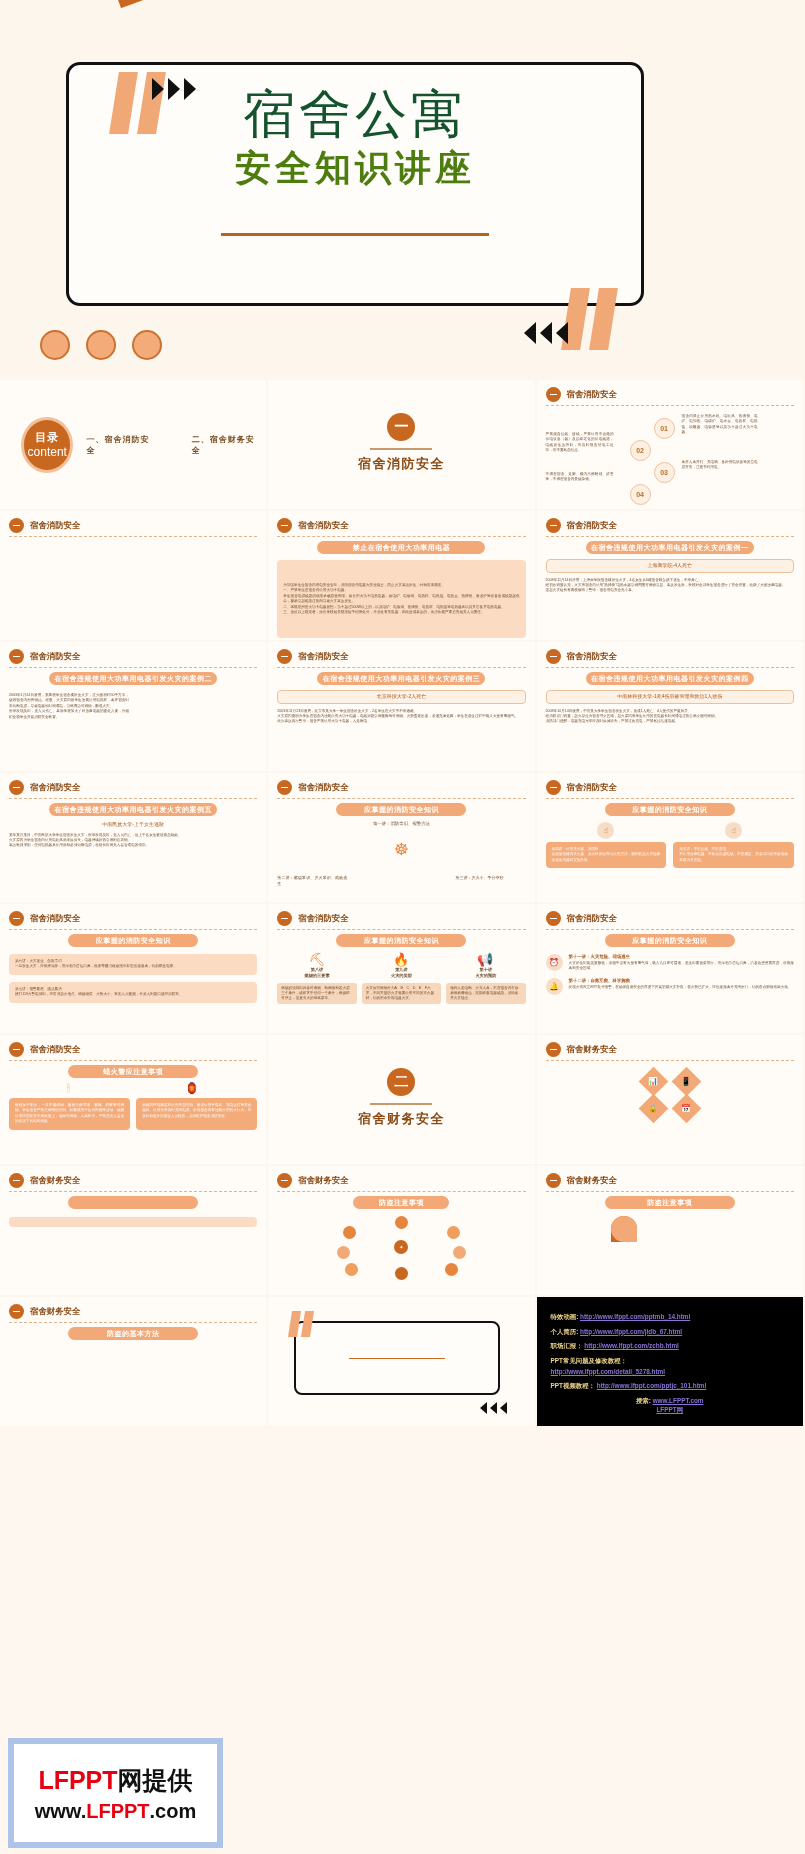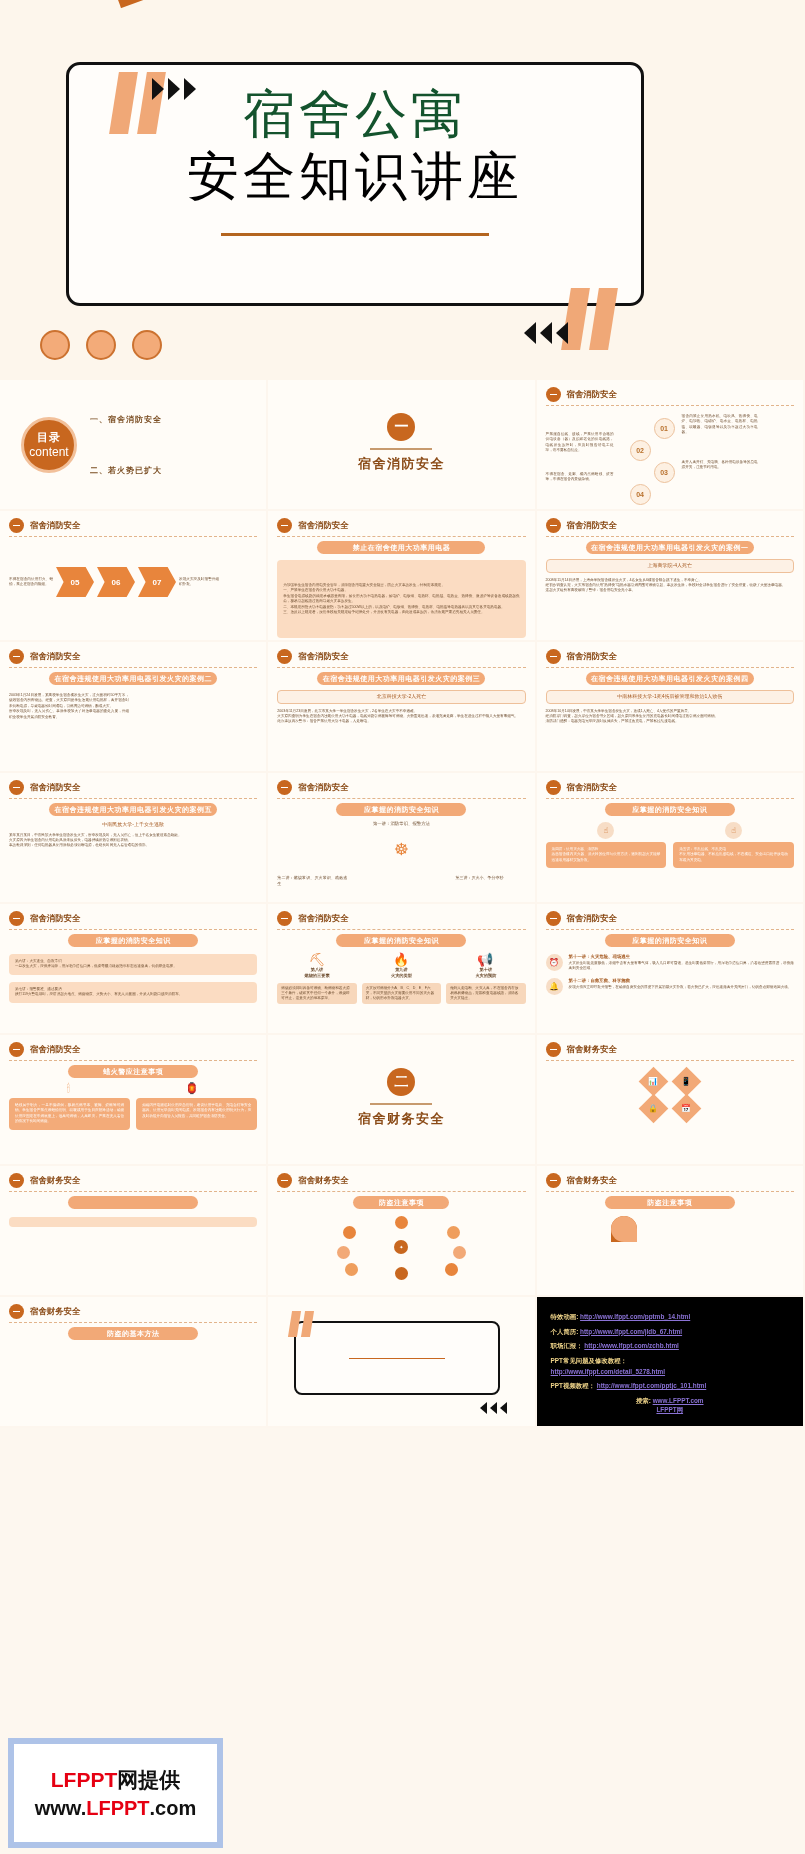--- a/index.html
+++ b/index.html
@@ -6,21 +6,21 @@
   html,body{width:805px;height:1854px;background:#fdf6ee;font-family:"Liberation Sans","DejaVu Sans",sans-serif;overflow:hidden}
   #page{position:relative;width:805px;height:1854px;background:#fdf7ef;overflow:hidden}
 
   
   .hero{position:relative;width:805px;height:380px;background:#fdf6ec;overflow:hidden}
   .swoosh{position:absolute;border:26px solid #c8671f;border-radius:50%;background:transparent}
   .sw1{width:270px;height:300px;left:-120px;top:-92px;border-color:#c8671f transparent transparent transparent;transform:rotate(25deg)}
   .sw2{width:300px;height:300px;left:555px;top:305px;border-color:#c8671f transparent transparent transparent;transform:rotate(200deg)}
   .titlecard{position:absolute;left:66px;top:62px;width:578px;height:244px;background:#fffdfa;border:3.5px solid #111;border-radius:14px;z-index:6}
   .t-main{position:absolute;left:0;right:0;top:22px;text-align:center;font-size:52px;line-height:1.06;font-weight:400;color:#14532d;letter-spacing:4px}
-  .t-sub{position:absolute;left:0;right:0;top:84px;text-align:center;font-size:52px;line-height:1.06;font-weight:400;color:#000000;letter-spacing:4px}
+  .t-sub{position:absolute;left:0;right:0;top:84px;text-align:center;font-size:36px;line-height:1.06;font-weight:700;color:#4d7c0f;letter-spacing:4px}
   .t-rule{position:absolute;left:152px;right:152px;top:168px;height:3px;background:#b4651f}
   .t-by{position:absolute;left:0;right:0;top:182px;text-align:center;font-size:14px;color:#8a5a2b;letter-spacing:1px}
 
   .qmark{position:absolute;width:19px;height:62px;background:#f0a877;z-index:7}
   .qshadow{position:absolute;width:19px;height:62px;background:#151515;z-index:5}
   .tri-r,.tri-l{position:absolute;z-index:7;width:0;height:0;border-top:11px solid transparent;border-bottom:11px solid transparent}
   .tri-r{border-left:12px solid #111}
   .tri-l{border-right:12px solid #111}
 
   .dots{position:absolute;left:40px;top:330px;display:flex;gap:16px;z-index:8}
@@ -69,21 +69,21 @@
   .thanks-card .tt{font-size:15px;font-weight:700;color:#7a4d22;letter-spacing:2px}
   .thanks-card .tr{width:96px;height:1.6px;background:#c8671f;margin:5px 0 4px}
   .thanks-card .ts{font-size:5.5px;color:#8a5a2b}
 
   
   .dk-line{font-size:6.4px;margin:0 0 6px 0;color:#f0d58a;font-weight:700;line-height:1.35}
   .dk-line a{color:#8b73d6;text-decoration:underline}
   .dk-line.c{text-align:center}
 
   .wm{position:absolute;left:8px;top:1738px;width:215px;height:110px;background:#fff;border:6px solid #aec3e8;display:flex;flex-direction:column;align-items:center;justify-content:center;z-index:20}
-  .wm .l1{font-size:21px;font-weight:700;color:#111}
+  .wm .l1{font-size:25px;font-weight:700;color:#111}
   .wm .l1 b{color:#e60012;font-weight:700}
   .wm .l2{font-size:20px;font-weight:700;color:#111;margin-top:3px}
   .wm .l2 b{color:#e60012}
   .miniicon{width:17px;height:17px;border-radius:50%;background:#f7ddc6;display:flex;align-items:center;justify-content:center;font-size:8px;color:#c8671f}
   .bigicon{font-size:17px;color:#e8853c;text-align:center}
   .col3{display:flex;gap:5px;justify-content:space-between}
   .col3>div{flex:1}
   .pill{background:#f7d7bb;border-radius:3px;padding:3px 4px;font-size:3.6px;color:#6b4a2c;line-height:1.45}
 </style>
 </head>
@@ -124,23 +124,23 @@
   </div>
 
   <div class="grid">
 
     <div class="slide">
       <div style="display:flex;align-items:center;gap:13px;height:100%;padding-left:12px">
         <div class="toc-c">
           <b>目录</b>
           <s>content</s>
         </div>
-        <div style="display:flex;flex-direction:column;gap:40px">
+        <div style="display:flex;flex-direction:row;gap:40px">
           <div class="toc-li">一、宿舍消防安全</div>
-          <div class="toc-li">二、若火势已扩大</div>
+          <div class="toc-li">二、宿舍财务安全</div>
         </div>
       </div>
     </div>
 
     <div class="slide">
       <div style="padding-top:26px">
         <div class="secnum">一</div>
         <div class="secrule"></div>
         <div class="sectitle">宿舍消防安全</div>
       </div>
@@ -167,29 +167,20 @@
     </div>
 
     <div class="slide">
       <div class="sh">
         <span class="sh-ic">
             <i></i>
           </span>
         <span class="sh-tx">宿舍消防安全</span>
       </div>
       <div class="sh-rule"></div>
-      <div class="body">
-        <div style="display:flex;align-items:center;gap:3px;margin-top:26px">
-          <div class="ptxt" style="width:44px">不得在宿舍内使用打火、蜡烛，禁止在宿舍内吸烟。</div>
-          <div class="chev">05</div>
-          <div class="chev">06</div>
-          <div class="chev">07</div>
-          <div class="ptxt" style="width:40px">发现火灾应及时报警并组织扑救。</div>
-        </div>
-      </div>
     </div>
 
     <div class="slide">
       <div class="sh">
         <span class="sh-ic">
             <i></i>
           </span>
         <span class="sh-tx">宿舍消防安全</span>
       </div>
       <div class="sh-rule"></div>

